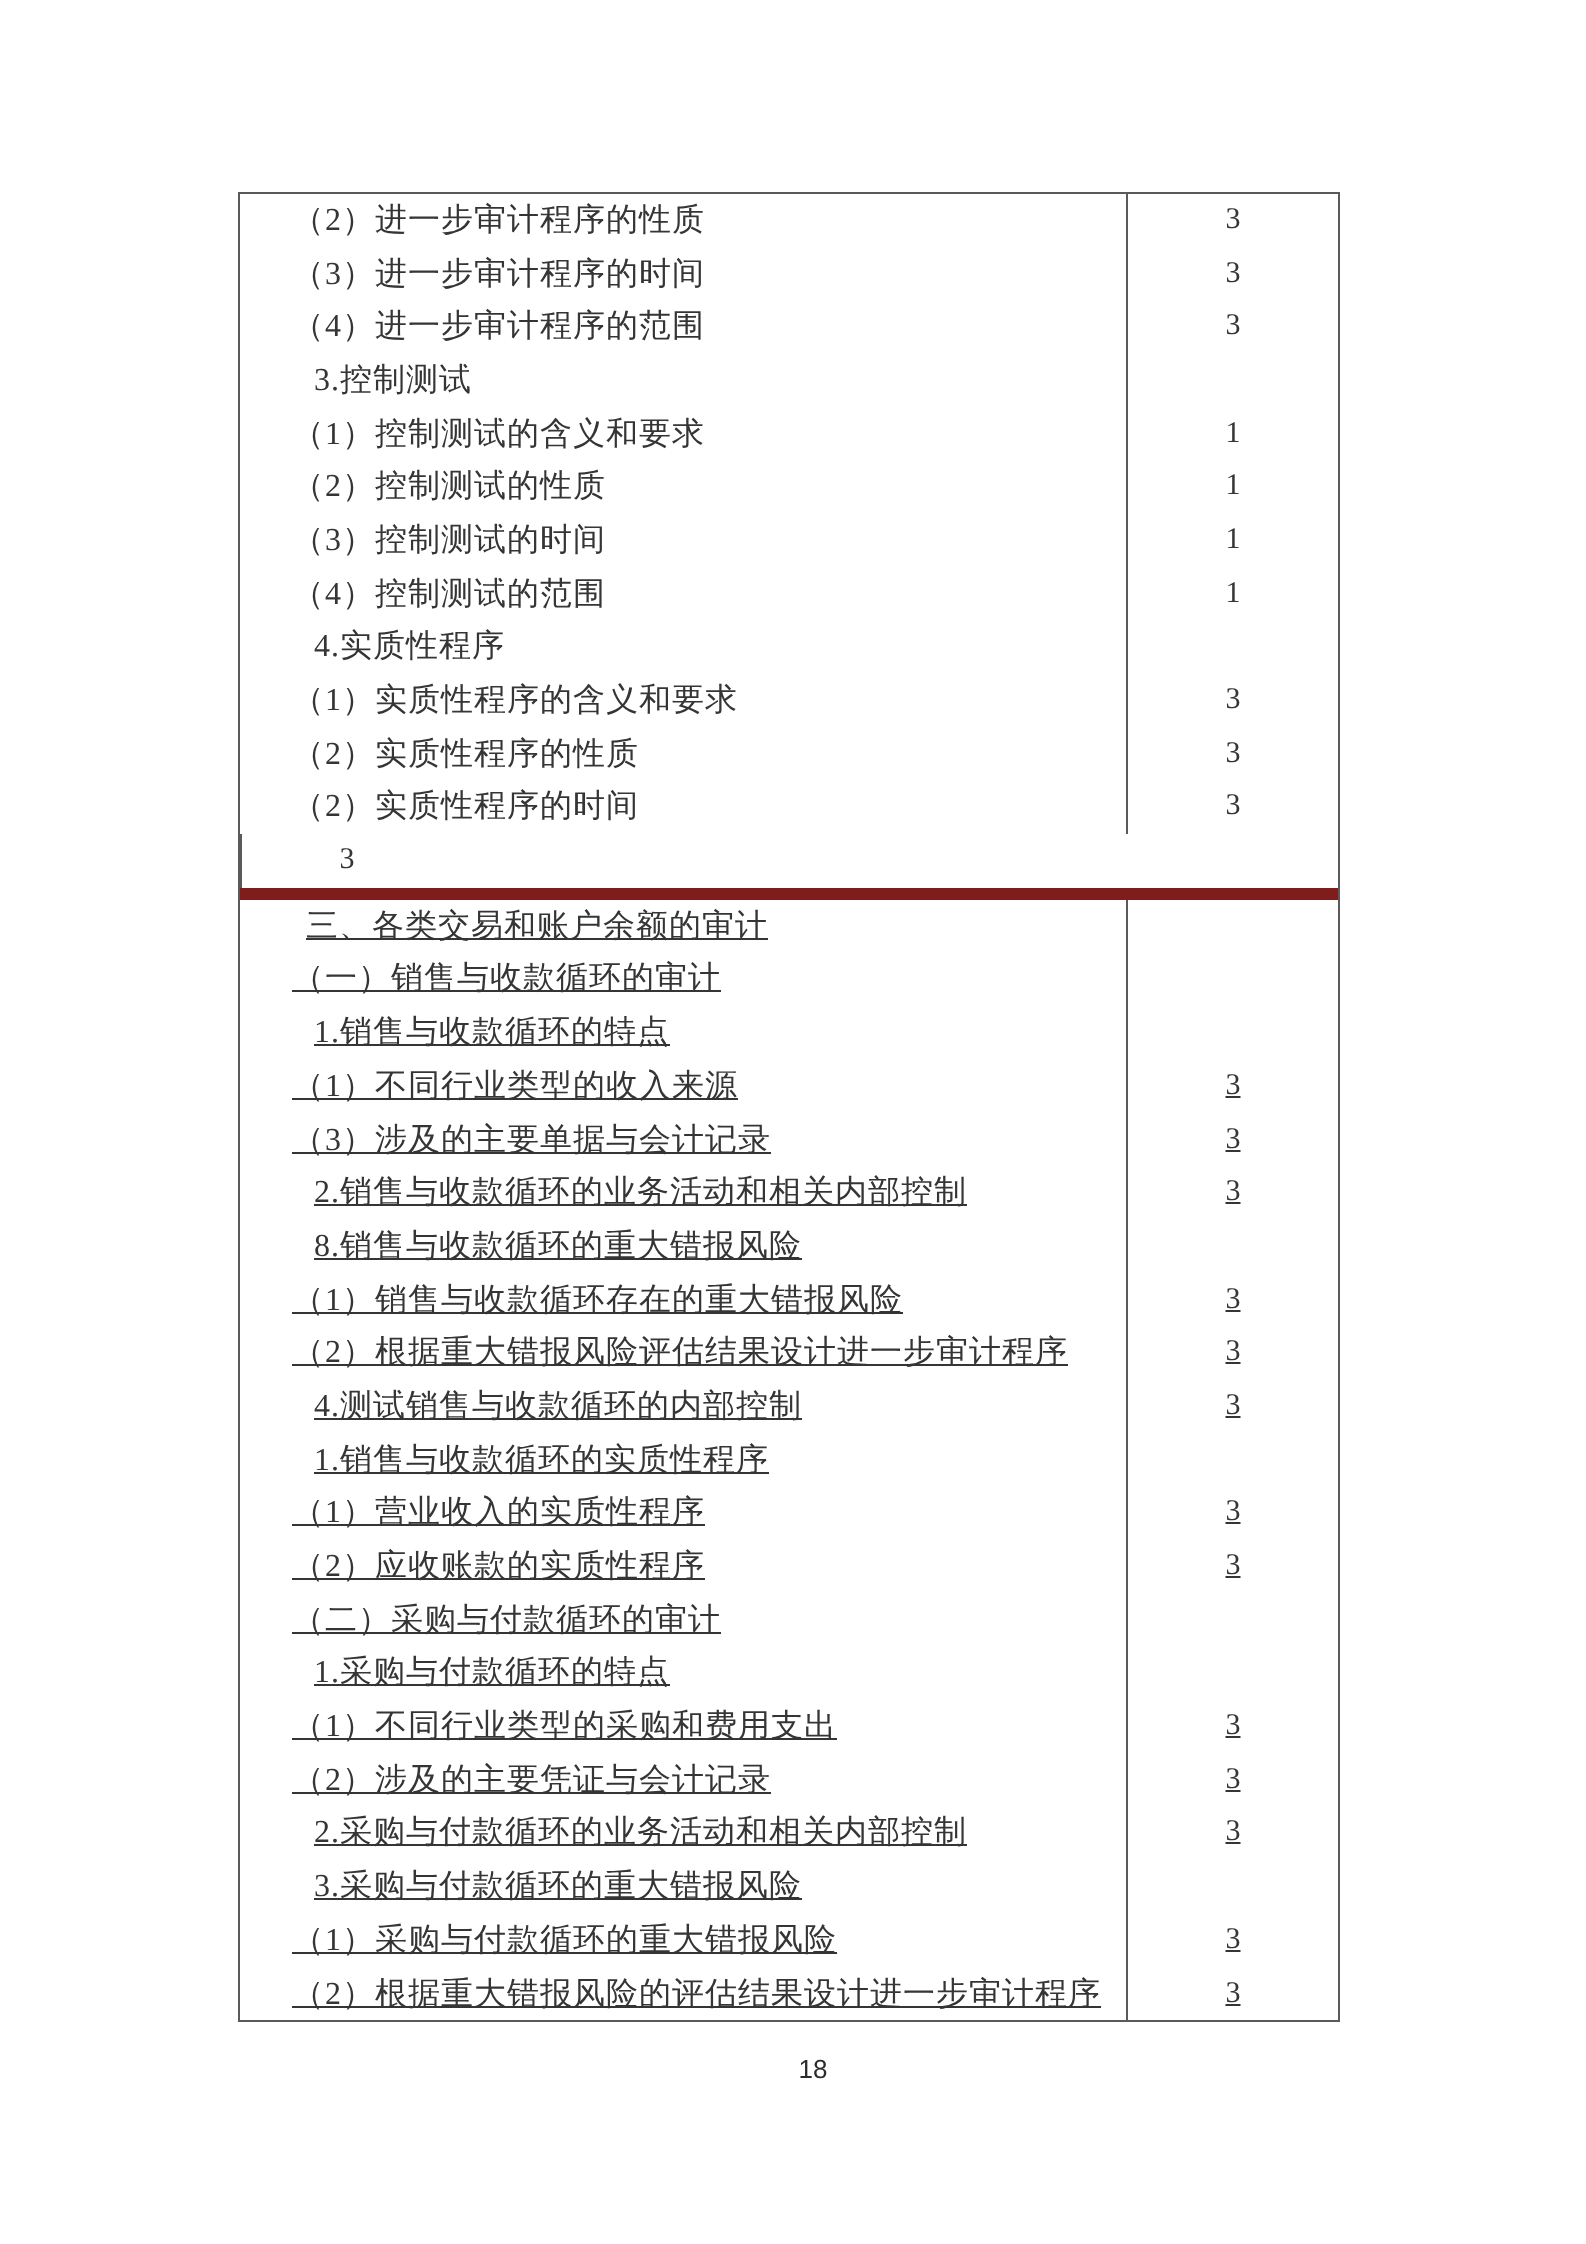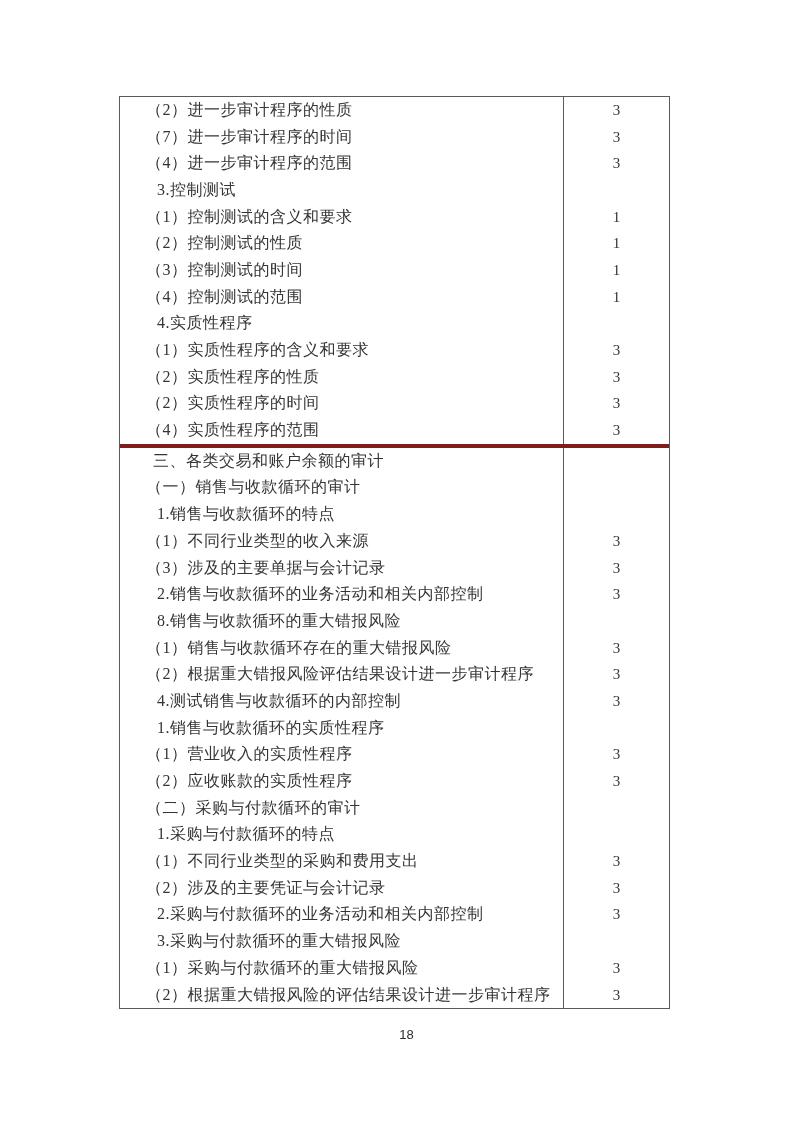--- a/index.html
+++ b/index.html
@@ -15,21 +15,21 @@
   .audit-table {
     position: absolute;
     left: 119px;
     top: 96px;
     width: 551px;
     border: 1px solid #5a5a5a;
     box-sizing: border-box;
     background: #ffffff;
   }
   .table-section { width: 100%; }
-  .table-section + .table-section { border-top: 4px solid #7f1d1d; }
+  .table-section + .table-section { border-top: 6px solid #7f1d1d; text-decoration: underline; }
   .row {
     display: flex;
     align-items: stretch;
     height: 26.7px;
   }
   .cell-text {
     flex: 1;
     display: flex;
     align-items: center;
     padding-left: 26px;
@@ -64,21 +64,21 @@
 <body>
 
 <div class="sheet">
   <div class="audit-table" id="table-root">
       <div class="table-section">
         <div class="row indent-paren">
           <div class="cell-text">（2）进一步审计程序的性质</div>
           <div class="cell-value">3</div>
         </div>
         <div class="row indent-paren">
-          <div class="cell-text">（7）进一步审计程序的时间</div>
+          <div class="cell-text">（3）进一步审计程序的时间</div>
           <div class="cell-value">3</div>
         </div>
         <div class="row indent-paren">
           <div class="cell-text">（4）进一步审计程序的范围</div>
           <div class="cell-value">3</div>
         </div>
         <div class="row indent-digit">
           <div class="cell-text">3.控制测试</div>
           <div class="cell-value"></div>
         </div>
@@ -108,21 +108,20 @@
         </div>
         <div class="row indent-paren">
           <div class="cell-text">（2）实质性程序的性质</div>
           <div class="cell-value">3</div>
         </div>
         <div class="row indent-paren">
           <div class="cell-text">（2）实质性程序的时间</div>
           <div class="cell-value">3</div>
         </div>
         <div class="row indent-paren">
-          <div class="cell-text">（4）实质性程序的范围</div>
           <div class="cell-value">3</div>
         </div>
       </div>
       <div class="table-section">
         <div class="row indent-section">
           <div class="cell-text">三、各类交易和账户余额的审计</div>
           <div class="cell-value"></div>
         </div>
         <div class="row indent-paren">
           <div class="cell-text">（一）销售与收款循环的审计</div>

